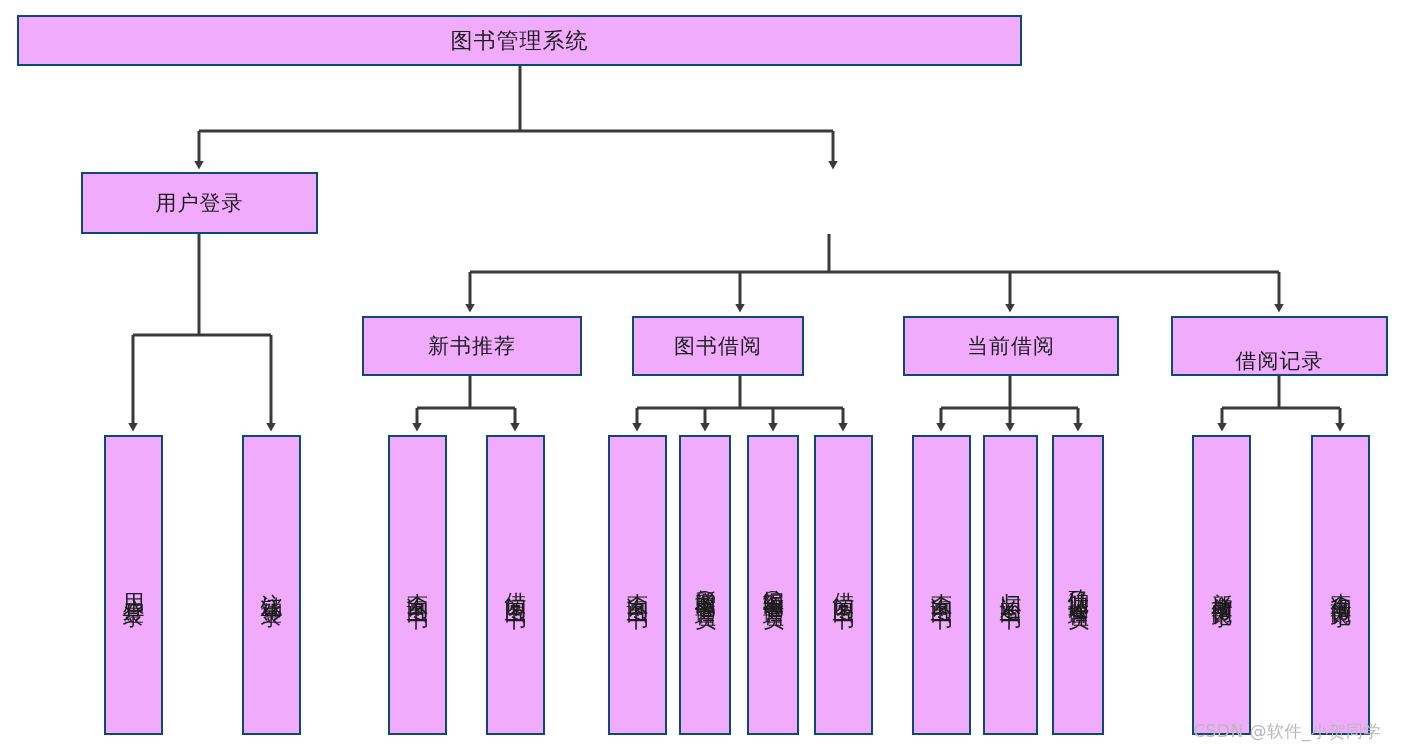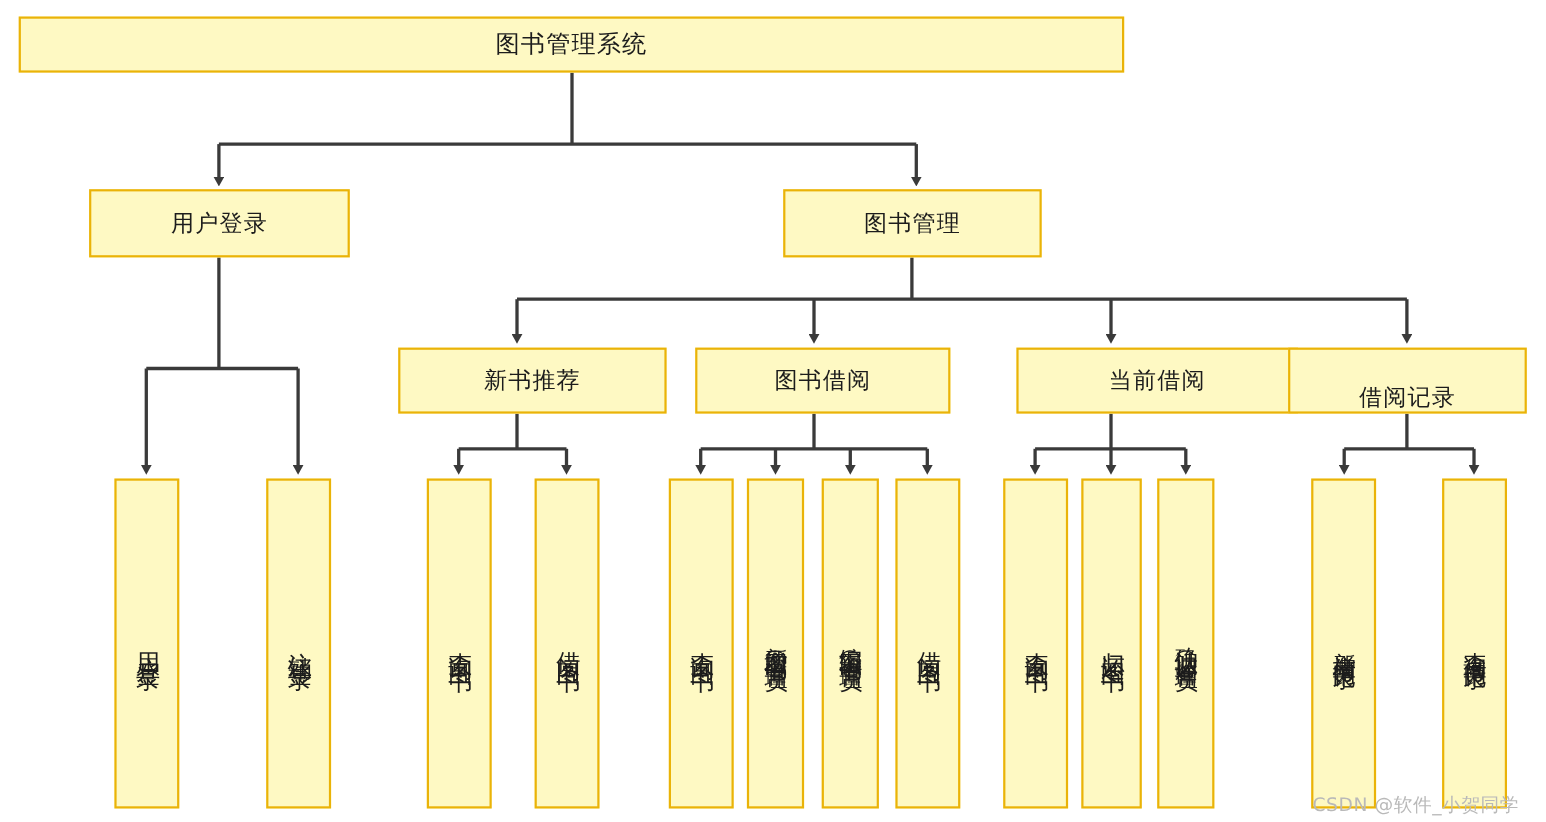--- a/index.html
+++ b/index.html
@@ -22,22 +22,22 @@
     position: absolute;
     left: 0;
     top: 0;
     width: 1405px;
     height: 747px;
     pointer-events: none;
   }
   .node {
     position: absolute;
     box-sizing: border-box;
-    background: #fef9c3;
-    border: 2px solid #eab308;
+    background: #f0abfc;
+    border: 2px solid #0c4a6e;
     display: flex;
     align-items: center;
     justify-content: center;
     color: #1c1c1c;
     z-index: 2;
   }
   .node .label {
     display: block;
     text-align: center;
     line-height: 1.18;
@@ -138,31 +138,28 @@
     </g>
   </svg>
 
   <div class="node horiz title" style="left:17px; top:15px; width:1005px; height:51px;">
     <span class="label">图书管理系统</span>
   </div>
 
   <div class="node horiz" style="left:81px; top:172px; width:237px; height:62px;">
     <span class="label">用户登录</span>
   </div>
-  <div class="node horiz" style="left:712px; top:172px; width:235px; height:62px;">
-    <span class="label">图书管理</span>
-  </div>
-
-  <div class="node horiz" style="left:362px; top:316px; width:244px; height:60px;">
+
+  <div class="node horiz" style="left:362px; top:316px; width:220px; height:60px;">
     <span class="label">新书推荐</span>
   </div>
-  <div class="node horiz" style="left:632px; top:316px; width:232px; height:60px;">
+  <div class="node horiz" style="left:632px; top:316px; width:172px; height:60px;">
     <span class="label">图书借阅</span>
   </div>
-  <div class="node horiz" style="left:924px; top:316px; width:256px; height:60px;">
+  <div class="node horiz" style="left:903px; top:316px; width:216px; height:60px;">
     <span class="label">当前借阅</span>
   </div>
   <div class="node horiz" style="left:1171px; top:316px; width:217px; height:60px;align-items:flex-end;">
     <span class="label">借阅记录</span>
   </div>
 
   <div class="node vert" style="left:104px; top:435px; width:59px; height:300px;">
     <span class="label">用户登录</span>
   </div>
   <div class="node vert" style="left:242px; top:435px; width:59px; height:300px;">

